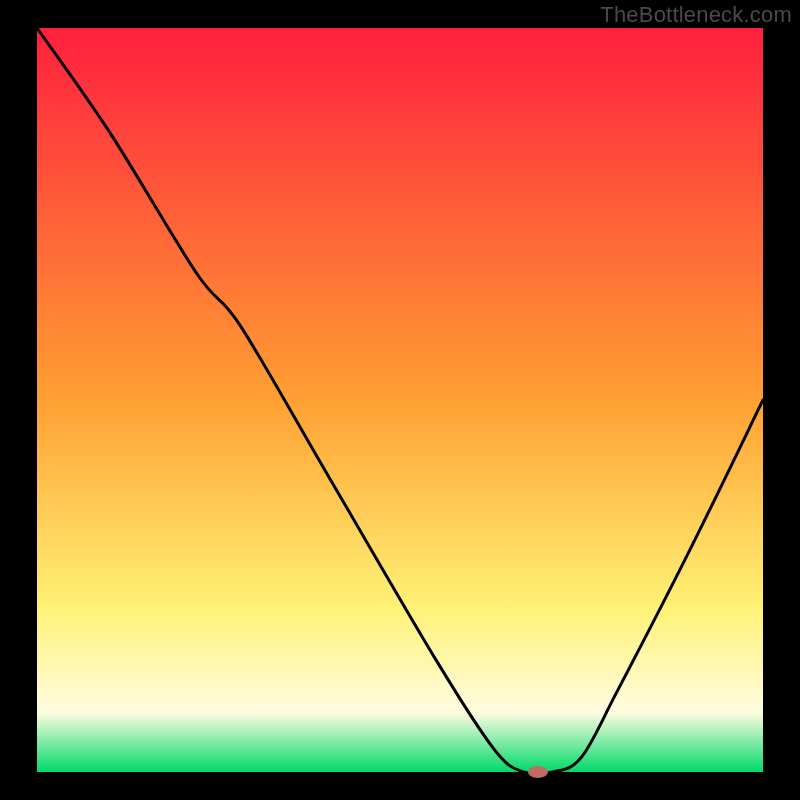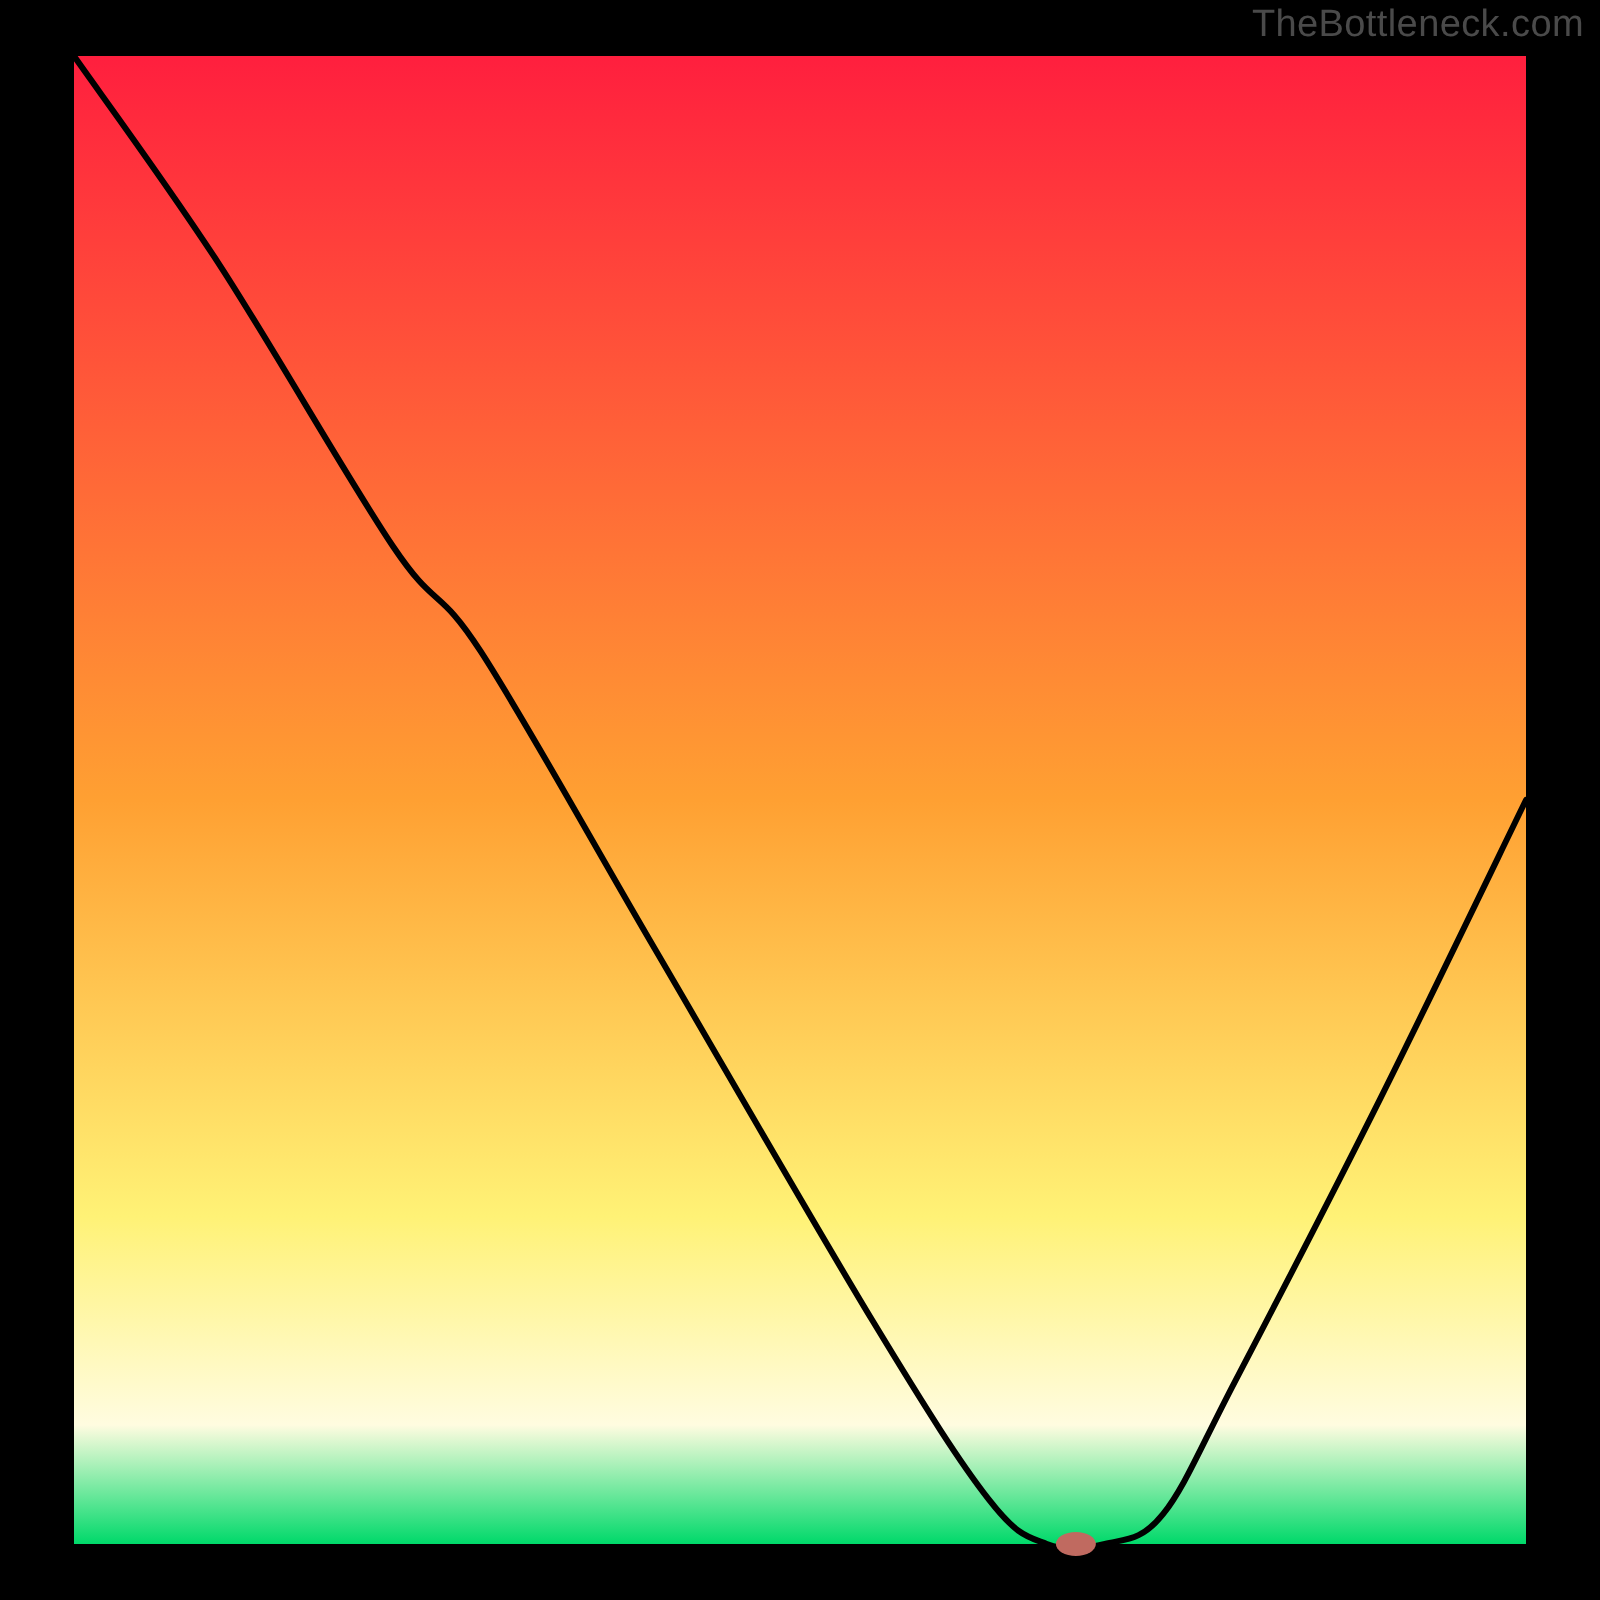--- a/index.html
+++ b/index.html
@@ -20,21 +20,21 @@
     position: absolute;
     left: 0;
     top: 0;
   }
   .watermark {
     position: absolute;
     top: 2px;
     right: 8px;
     color: #4a4a4a;
     font-family: Arial, Helvetica, sans-serif;
-    font-size: 19px;
+    font-size: 22px;
     font-weight: 500;
     letter-spacing: 0.2px;
   }
 </style>
 </head>
 <body>
 
 <div class="stage">
 
   <svg id="chart-svg" width="800" height="800" viewBox="0 0 800 800">

